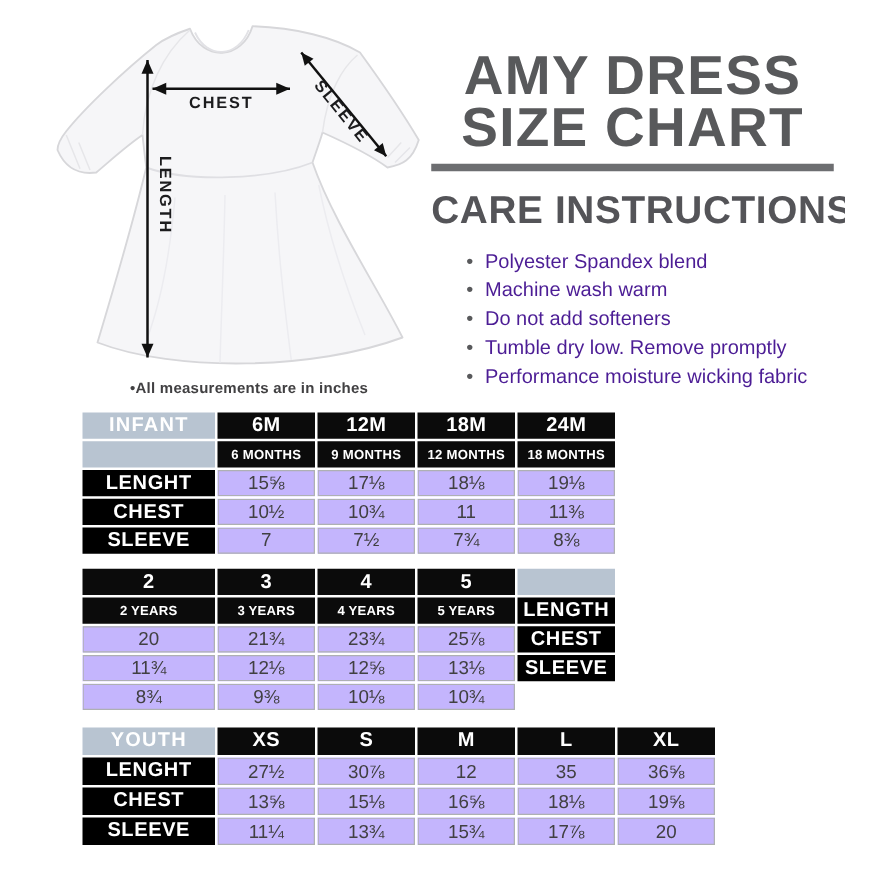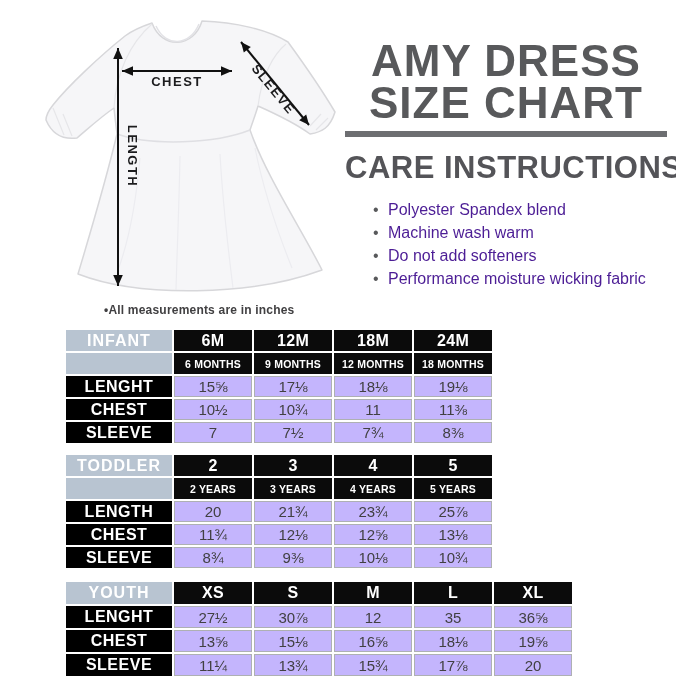--- a/index.html
+++ b/index.html
@@ -100,20 +100,21 @@
 
   <div class="right-col" data-name="header-column">
     <div class="title-line" data-name="page-title-line1">AMY DRESS</div>
     <div class="title-line" data-name="page-title-line2">SIZE CHART</div>
     <div class="rule" data-name="title-divider"></div>
     <div class="care-title" data-name="care-instructions-title">CARE INSTRUCTIONS</div>
     <ul class="bullets" data-name="care-instructions-list">
         <li data-name="care-instruction-item">Polyester Spandex blend</li>
         <li data-name="care-instruction-item">Machine wash warm</li>
         <li data-name="care-instruction-item">Do not add softeners</li>
+        <li data-name="care-instruction-item">Tumble dry low. Remove promptly</li>
         <li data-name="care-instruction-item">Performance moisture wicking fabric</li>
       </ul>
   </div>
 
 <div class="size-table" data-name="size-table-infant" style="grid-template-columns: 106px repeat(4, 78px); grid-auto-rows: 21px;">
       <div class="cell blue" data-name="infant-group-label">INFANT</div>
       <div class="cell black" data-name="infant-col-header-6m">6M</div>
       <div class="cell black" data-name="infant-col-header-12m">12M</div>
       <div class="cell black" data-name="infant-col-header-18m">18M</div>
       <div class="cell black" data-name="infant-col-header-24m">24M</div>
@@ -132,21 +133,20 @@
       <div class="cell data" data-name="infant-chest-value">10¾</div>
       <div class="cell data" data-name="infant-chest-value">11</div>
       <div class="cell data" data-name="infant-chest-value">11⅜</div>
       <div class="cell rowlabel" data-name="infant-row-label-sleeve">SLEEVE</div>
       <div class="cell data" data-name="infant-sleeve-value">7</div>
       <div class="cell data" data-name="infant-sleeve-value">7½</div>
       <div class="cell data" data-name="infant-sleeve-value">7¾</div>
       <div class="cell data" data-name="infant-sleeve-value">8⅜</div>
     </div>
     <div class="size-table" data-name="size-table-toddler" style="grid-template-columns: 106px repeat(4, 78px); grid-auto-rows: 21px;">
-      <div class="cell blue" data-name="toddler-group-label">TODDLER</div>
       <div class="cell black" data-name="toddler-col-header-2">2</div>
       <div class="cell black" data-name="toddler-col-header-3">3</div>
       <div class="cell black" data-name="toddler-col-header-4">4</div>
       <div class="cell black" data-name="toddler-col-header-5">5</div>
       <div class="cell blue" data-name="toddler-group-label-spacer"></div>
       <div class="cell black sub" data-name="toddler-subcol-header">2 YEARS</div>
       <div class="cell black sub" data-name="toddler-subcol-header">3 YEARS</div>
       <div class="cell black sub" data-name="toddler-subcol-header">4 YEARS</div>
       <div class="cell black sub" data-name="toddler-subcol-header">5 YEARS</div>
       <div class="cell rowlabel" data-name="toddler-row-label-length">LENGTH</div>

